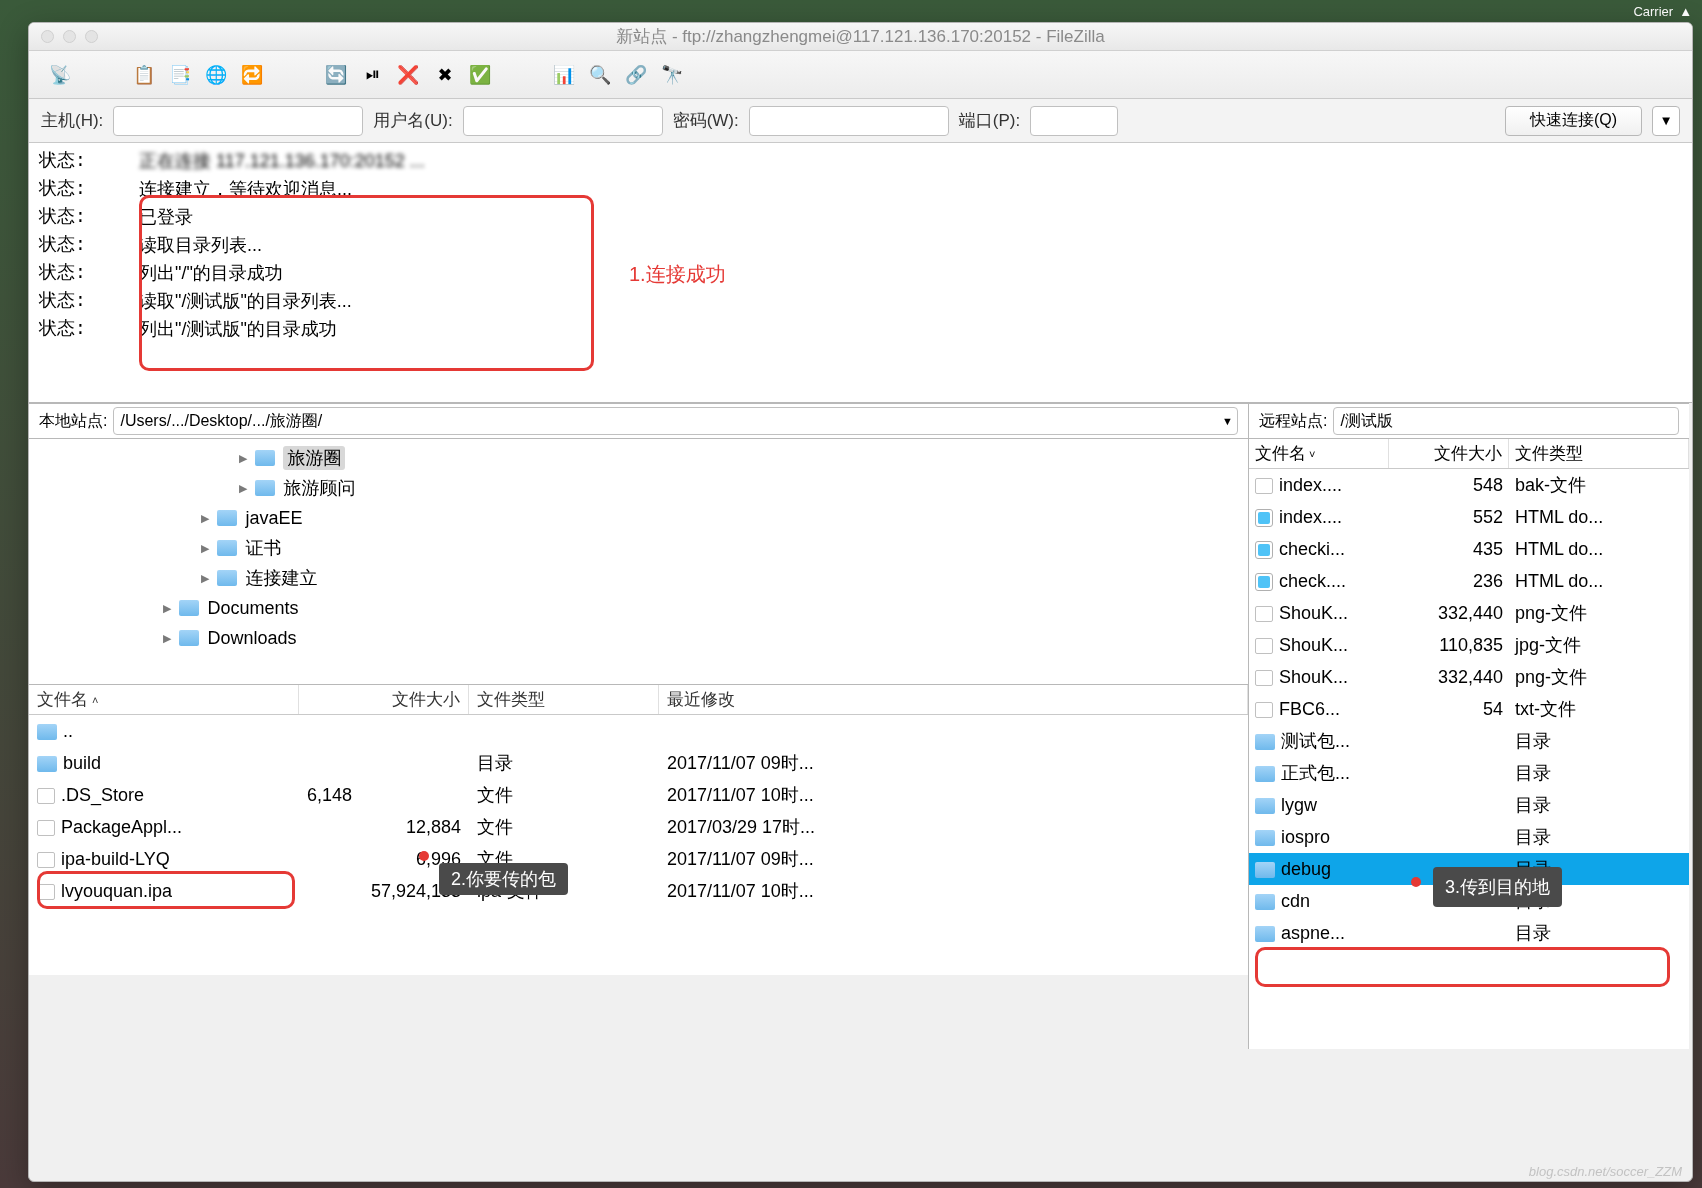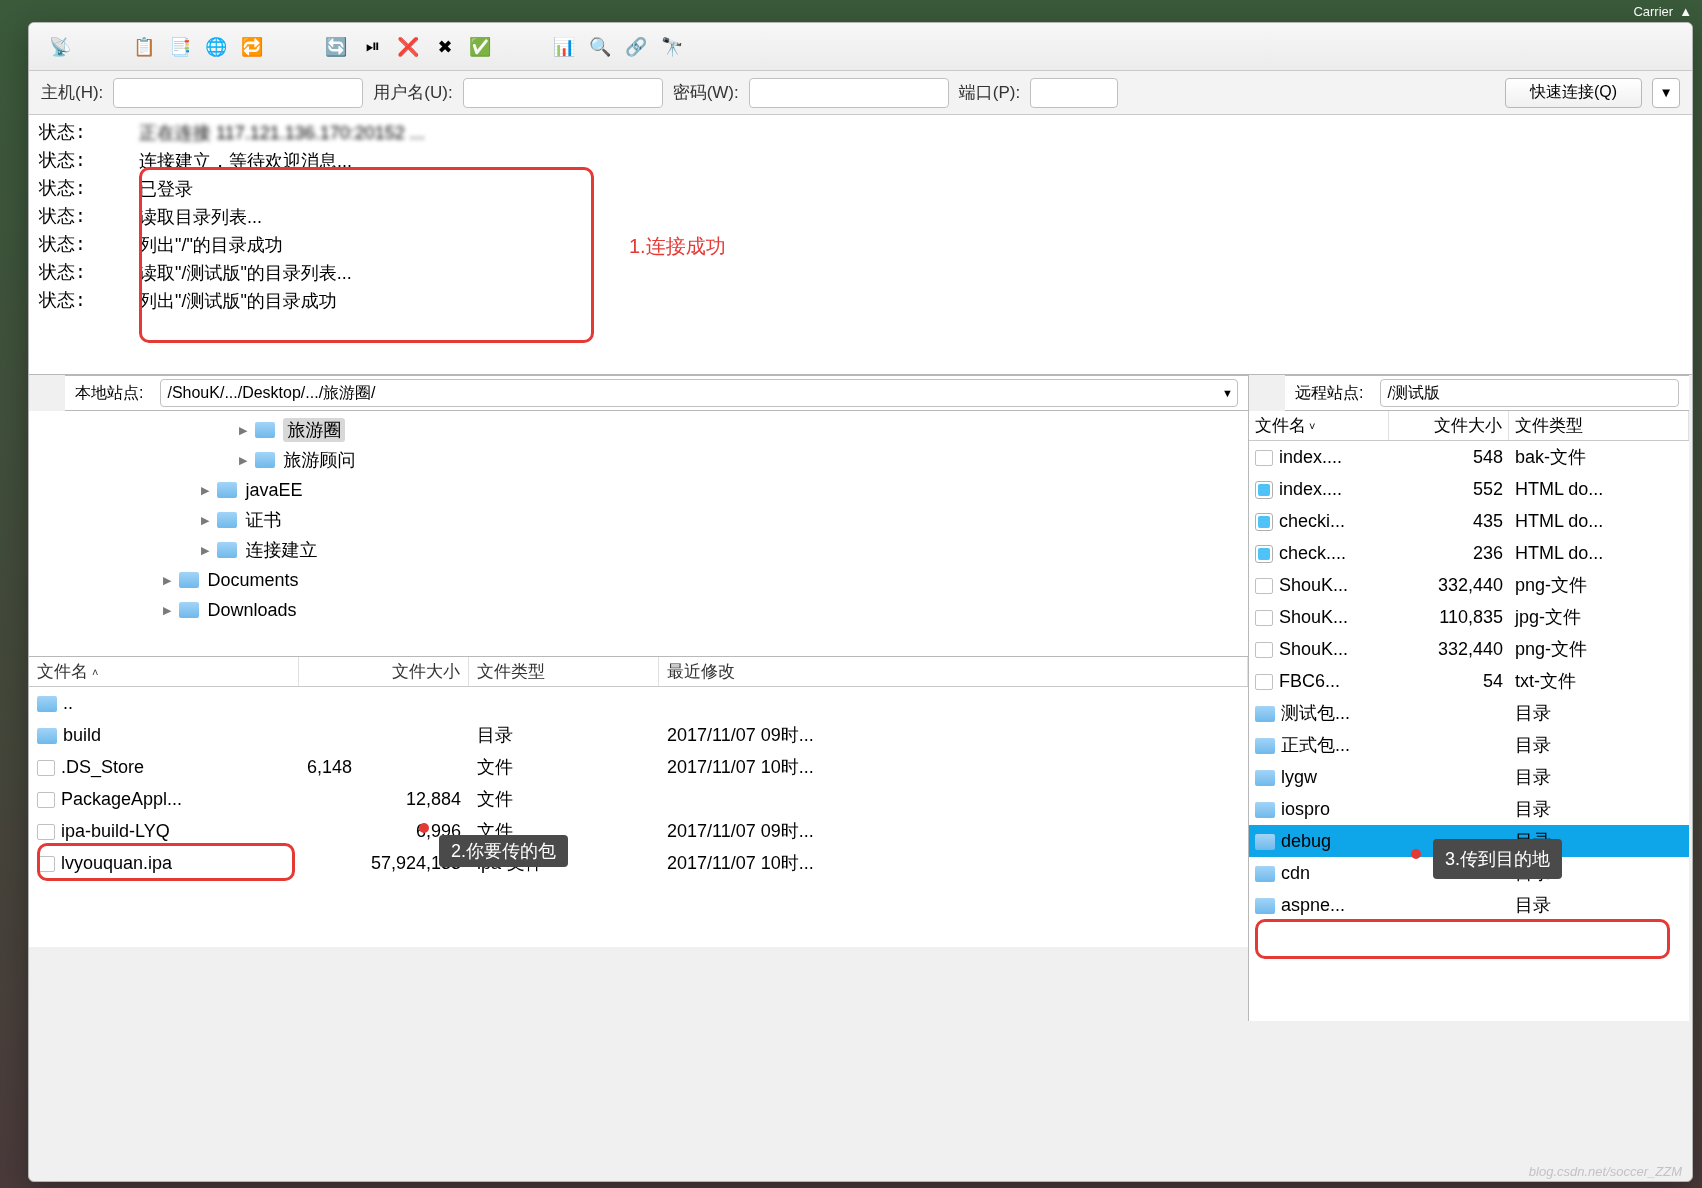--- a/index.html
+++ b/index.html
@@ -94,22 +94,21 @@
 .anno1 { position:absolute; top:118px; left:600px; color:#e53935; font-size:20px; }
 .mid-row { display:flex; gap:0; }
 .left-col { width:1220px; border-right:1px solid #b8b8b8; }
 .right-col { width:440px; }
 .path-bar {
   height:36px; background:#fff;
   border-top:1px solid #b8b8b8;
   border-bottom:1px solid #b8b8b8;
   display:flex; align-items:center;
   padding:0 10px;
-  gap:17px;
-  margin-left:36px;
+  gap:6px;
 }
 .path-bar select, .path-bar .combo {
   flex:1; height:28px;
   border:1px solid #c0c0c0; border-radius:4px;
   background:#fff; font-size:16px;
   padding:0 6px; display:flex; align-items:center;
   position:relative;
 }
 .combo .dd { position:absolute; right:4px; font-size:11px; }
 .tree-panel {
@@ -155,20 +154,28 @@
 </head>
 <body>
 
 <div class="status-bar">
   <span>Carrier</span>
   <span>▲</span>
 </div>
 
 <div class="window">
 
+  <div class="titlebar">
+    <div class="traffic">
+      <div class="tl"></div>
+      <div class="tl"></div>
+      <div class="tl"></div>
+    </div>
+    <div class="title-text">新站点 - ftp://zhangzhengmei@117.121.136.170:20152 - FileZilla</div>
+  </div>
 
   <div class="toolbar">
     <div class="tb-btn">📡</div>
     <div class="tb-gap"></div>
     <div class="tb-btn">📋</div>
     <div class="tb-btn">📑</div>
     <div class="tb-btn">🌐</div>
     <div class="tb-btn">🔁</div>
     <div class="tb-gap"></div>
     <div class="tb-btn">🔄</div>
@@ -231,21 +238,21 @@
     <div class="red-box1"></div>
     <div class="anno1">1.连接成功</div>
   </div>
 
   <div class="mid-row">
 
     <div class="left-col">
       <div class="path-bar">
         <span>本地站点:</span>
         <div class="combo">
-          <span>/ShouK/.../Desktop/.../旅游圈/</span>
+          <span>/Users/.../Desktop/.../旅游圈/</span>
           <span class="dd">▼</span>
         </div>
       </div>
       <div class="tree-panel">
         <div id="local-tree">
             <div class="tree-row sel" style="padding-left: 210px;">
               <span class="tri">▶</span>
               <span class="folder-ic"></span>
               <span class="label-bg">旅游圈</span>
             </div>
@@ -313,20 +320,21 @@
             <div class="row">
               <div style="width:270px"><span class="file-ic"></span>.DS_Store</div>
               <div style="width:170px;text-align:left">6,148</div>
               <div style="width:190px">文件</div>
               <div style="flex:1">2017/11/07 10时...</div>
             </div>
             <div class="row">
               <div style="width:270px"><span class="file-ic"></span>PackageAppl...</div>
               <div style="width:170px;text-align:right">12,884</div>
               <div style="width:190px">文件</div>
+              <div style="flex:1">2017/03/29 17时...</div>
             </div>
             <div class="row">
               <div style="width:270px"><span class="file-ic"></span>ipa-build-LYQ</div>
               <div style="width:170px;text-align:right">6,996</div>
               <div style="width:190px">文件</div>
               <div style="flex:1">2017/11/07 09时...</div>
             </div>
             <div class="row">
               <div style="width:270px"><span class="file-ic"></span>lvyouquan.ipa</div>
               <div style="width:170px;text-align:right">57,924,133</div>

